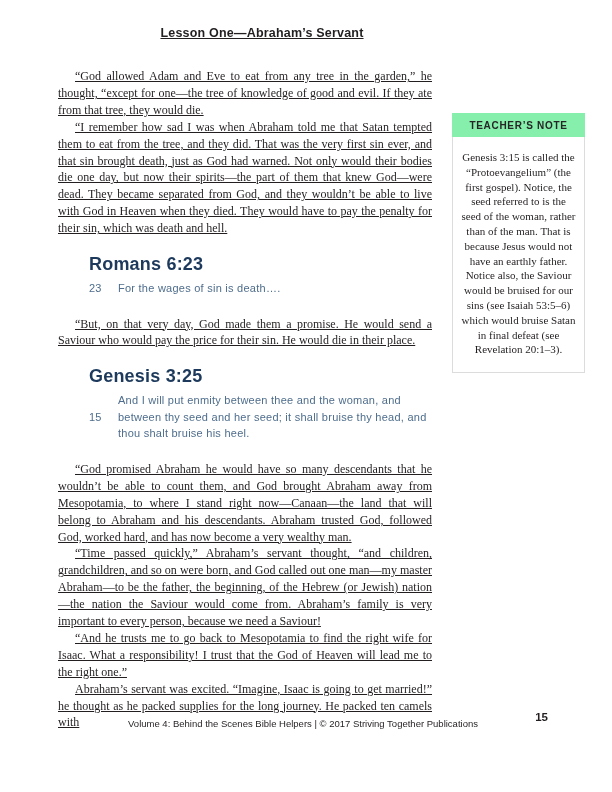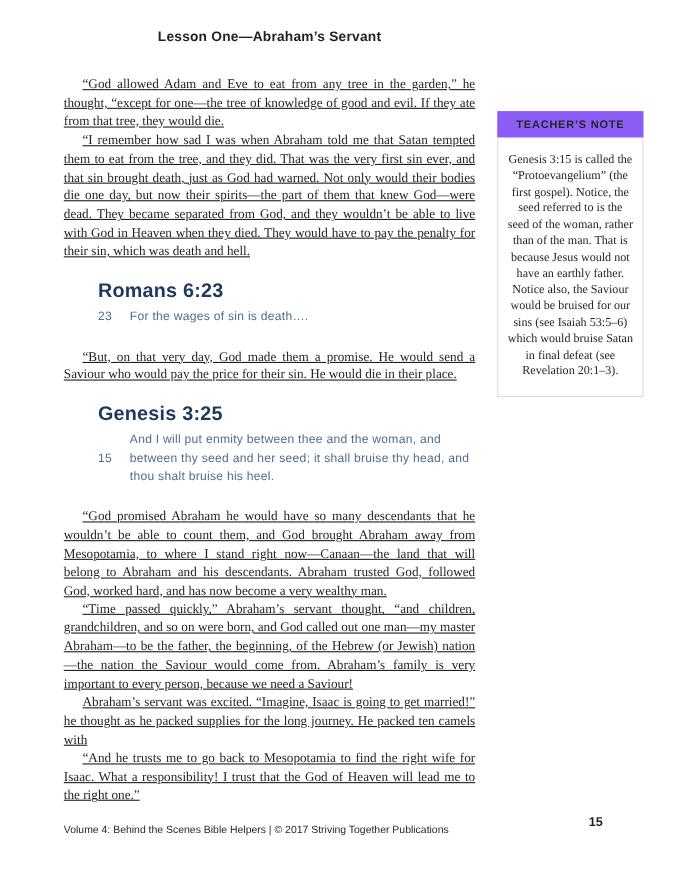--- a/index.html
+++ b/index.html
@@ -13,29 +13,30 @@
     height: 792px;
     background: #ffffff;
     overflow: hidden;
     font-family: "Liberation Serif", serif;
     color: #231f20;
   }
   
   .lesson-title {
     position: absolute;
     top: 26px;
-    left: 58px;
+    left: 75px;
     width: 374px;
     margin: 0;
     text-align: center;
     font-family: "Liberation Sans", sans-serif;
     font-weight: bold;
     font-size: 12.5px;
     letter-spacing: 0.2px;
     color: #231f20;
+    text-decoration: underline;
   }
   
   .body-column {
     position: absolute;
     top: 68px;
     left: 58px;
     width: 374px;
   }
   .para {
     margin: 0;
@@ -74,46 +75,48 @@
     flex: 1;
   }
   
   .teachers-note {
     position: absolute;
     left: 452px;
     top: 101px;
     width: 133px;
   }
   .note-header {
-    background: #8b5cf6;
+    background: #86efac;
     color: #262626;
     font-family: "Liberation Sans", sans-serif;
     font-weight: bold;
     font-size: 10px;
     letter-spacing: 0.7px;
     text-align: center;
     padding: 7px 0 6px 0;
+    margin-top: 12px;
   }
   .note-body {
     border: 1px solid #dcdcdc;
     border-top: none;
     padding: 13px 8px 15px 8px;
     font-family: "Liberation Serif", serif;
     font-size: 11px;
     line-height: 14.8px;
     text-align: center;
     color: #231f20;
   }
   
   .page-footer {
     position: absolute;
-    top: 744px;
+    top: 713px;
     left: 58px;
     width: 490px;
     font-family: "Liberation Sans", sans-serif;
+    text-align: center;
   }
   .footer-text {
     font-size: 9.5px;
     color: #231f20;
   }
   .page-number {
     position: absolute;
     right: 0;
     top: -2px;
     font-size: 11.5px;
@@ -149,23 +152,23 @@
       <div class="scripture-verse">
         <span class="verse-num">15</span>
         <span class="verse-text">And I will put enmity between thee and the woman, and between thy seed and her seed; it shall bruise thy head, and thou shalt bruise his heel.</span>
       </div>
     </section>
 
     <p class="para">“God promised Abraham he would have so many descendants that he wouldn’t be able to count them, and God brought Abraham away from Mesopotamia, to where I stand right now—Canaan—the land that will belong to Abraham and his descendants. Abraham trusted God, followed God, worked hard, and has now become a very wealthy man.</p>
 
     <p class="para">“Time passed quickly,” Abraham’s servant thought, “and children, grandchildren, and so on were born, and God called out one man—my master Abraham—to be the father, the beginning, of the Hebrew (or Jewish) nation—the nation the Saviour would come from. Abraham’s family is very important to every person, because we need a Saviour!</p>
 
+    <p class="para">“And he trusts me to go back to Mesopotamia to find the right wife for Isaac. What a responsibility! I trust that the God of Heaven will lead me to the right one.”</p>
+
     <p class="para">Abraham’s servant was excited. “Imagine, Isaac is going to get married!” he thought as he packed supplies for the long journey. He packed ten camels with</p>
-
-    <p class="para">“And he trusts me to go back to Mesopotamia to find the right wife for Isaac. What a responsibility! I trust that the God of Heaven will lead me to the right one.”</p>
 
   </main>
 
   <aside class="teachers-note">
     <div class="note-header">TEACHER’S NOTE</div>
     <div class="note-body">Genesis 3:15 is called the “Protoevangelium” (the first gospel). Notice, the seed referred to is the seed of the woman, rather than of the man. That is because Jesus would not have an earthly father. Notice also, the Saviour would be bruised for our sins (see Isaiah 53:5–6) which would bruise Satan in final defeat (see Revelation 20:1–3).</div>
   </aside>
 
   <footer class="page-footer">
     <span class="footer-text">Volume 4: Behind the Scenes Bible Helpers  |  © 2017 Striving Together Publications</span>

